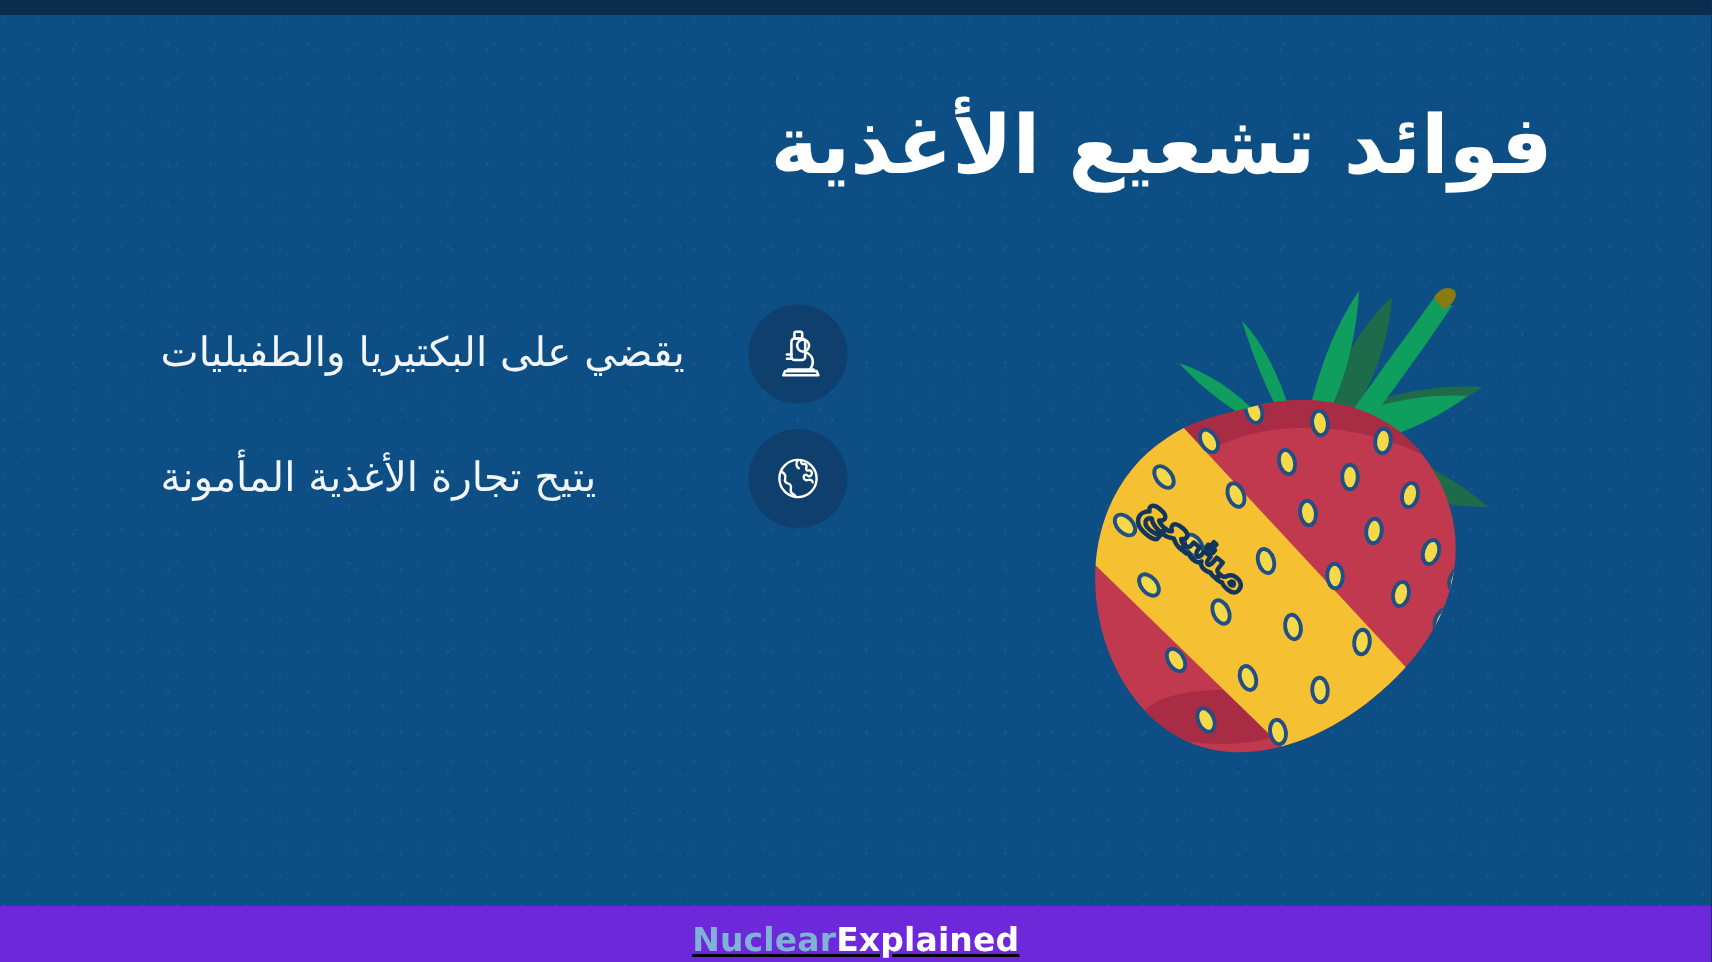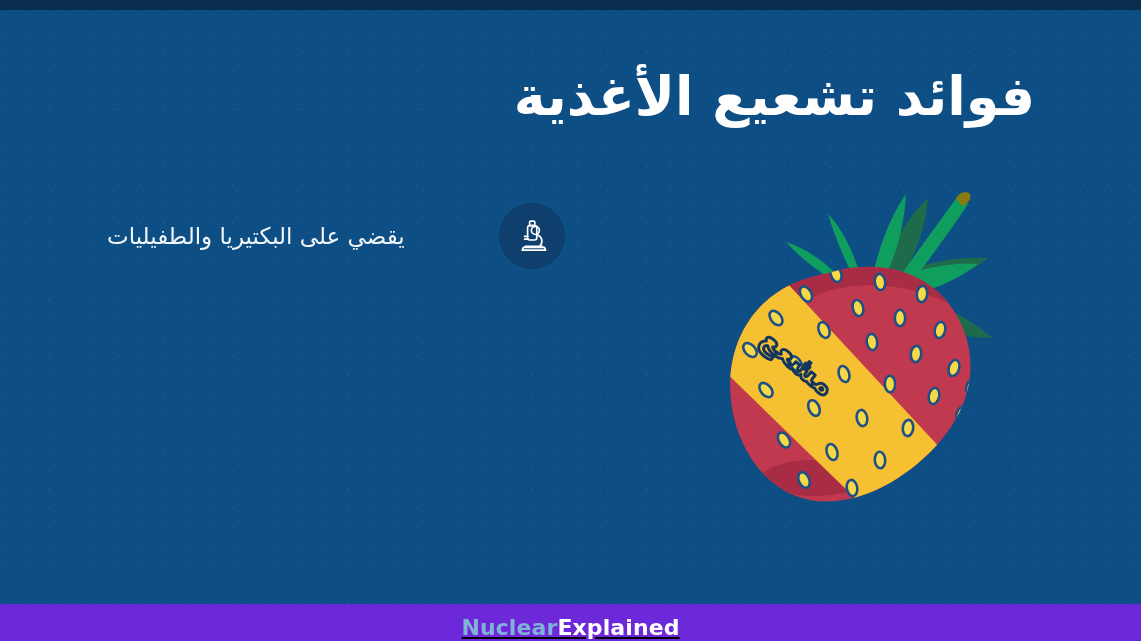--- a/index.html
+++ b/index.html
@@ -78,21 +78,21 @@
     justify-content: center;
     margin-left: 0;
   }
   .benefit-icon svg { display: block; }
 
   .benefit-label {
     flex: 1 1 auto;
     text-align: left;       
     padding-left: 22px;
     color: #f2f6fa;
-    font-size: 23px;
+    font-size: 27px;
     font-weight: 400;
     line-height: 1.25;
     direction: rtl;
     white-space: nowrap;
   }
 
   
   .berry {
     position: absolute;
     left: 700px;
@@ -147,20 +147,36 @@
           <path d="M24.6 18.6 C30.6 20.6 31.2 26.6 27.8 30.2"></path>
           <line x1="13.4" y1="30.3" x2="30.4" y2="30.3"></line>
           <path d="M10.2 34.2 L33.6 34.2 L32.4 31.4 L11.4 31.4 Z"></path>
         </svg>
       </div>
       <div class="benefit-label">يقضي على البكتيريا والطفيليات</div>
     </div>
 
 
 
+    <div class="benefit-row">
+      <div class="benefit-icon">
+        <svg width="40" height="40" viewBox="0 0 40 40" fill="none" stroke="#ffffff" stroke-width="1.6" stroke-linecap="round" stroke-linejoin="round">
+          <circle cx="20" cy="20" r="12.4"></circle>
+          <path d="M9.0 15.4 C11.0 16.4 12.0 18.2 11.4 20.2 C10.9 22.0 12.2 23.0 13.6 23.4
+                   C15.2 23.8 15.6 25.4 15.2 27.0 C14.9 28.3 15.6 29.8 17.0 30.6
+                   C18.0 31.2 18.3 32.0 18.2 32.3"></path>
+          <path d="M22.2 7.9 C21.6 9.4 22.6 10.6 23.9 10.4 C25.3 10.2 26.2 11.3 25.6 12.6
+                   C25.0 13.8 25.8 14.8 26.9 14.6 C28.4 14.3 29.6 15.4 29.2 16.9
+                   C28.8 18.4 27.2 19.0 26.2 18.0 C25.3 17.1 23.9 17.6 23.8 18.9
+                   C23.7 20.6 25.4 21.6 26.8 21.0 C28.2 20.4 29.6 21.2 29.8 22.6"></path>
+          <path d="M20.0 7.6 C18.4 9.8 18.8 12.4 20.6 13.2"></path>
+        </svg>
+      </div>
+      <div class="benefit-label">يتيح تجارة الأغذية المأمونة</div>
+    </div>
 
   </div>
 
   <div class="berry">
     <svg viewBox="0 0 330 352" xmlns="http://www.w3.org/2000/svg">
       <defs>
         <clipPath id="berryClip">
           <path d="M128.5 95 C176 80 226 92 252 130 C281 172 276 225 236 268
                    C200 307 150 330 110 322 C72 315 44 281 34 240
                    C22 190 38 140 78 114 C92 104 110 99 128.5 95 Z"></path>

